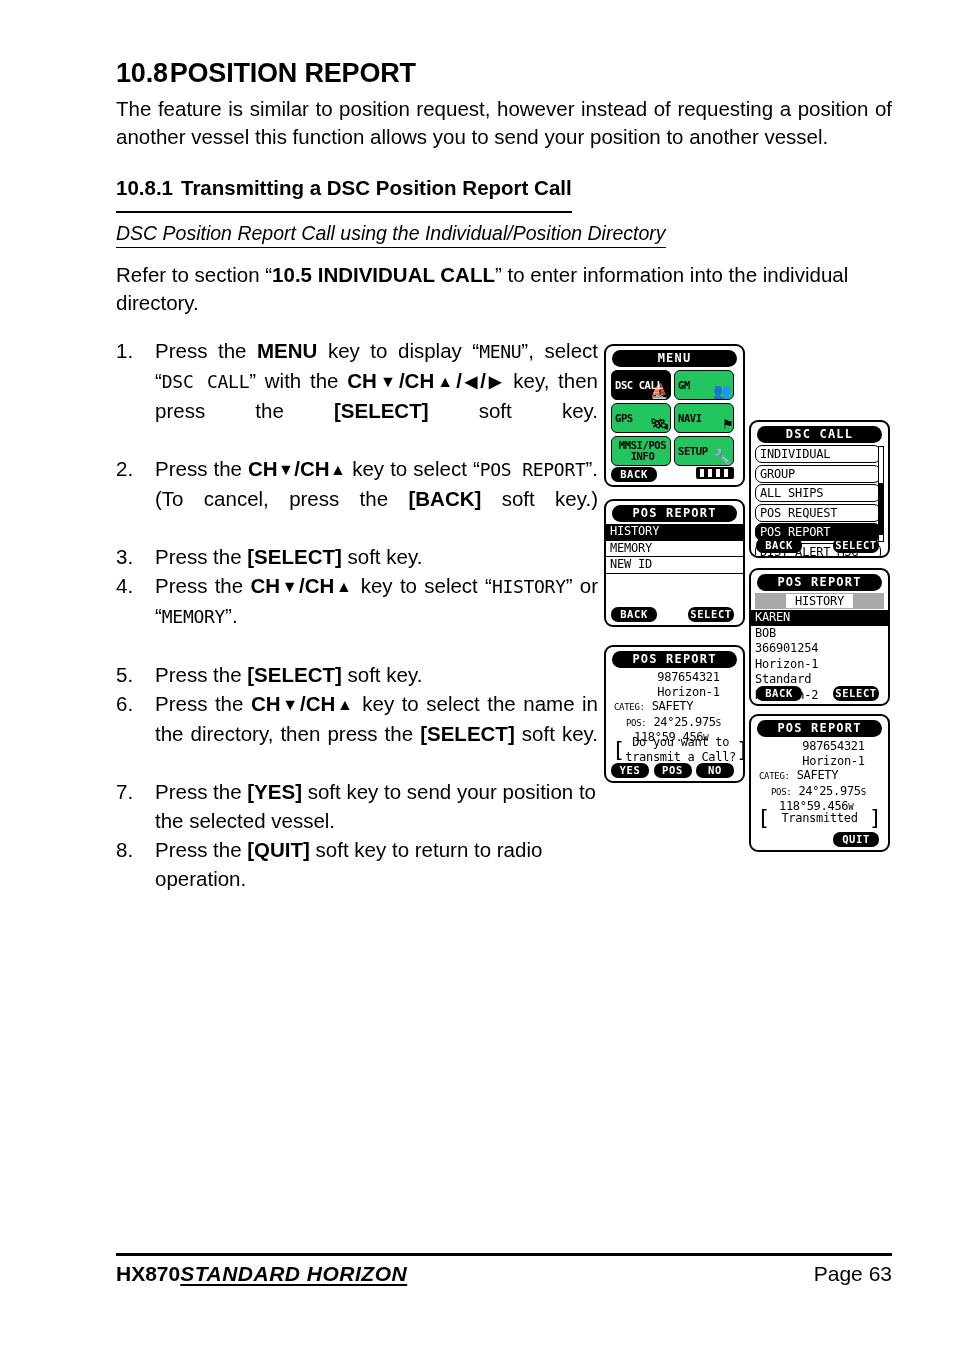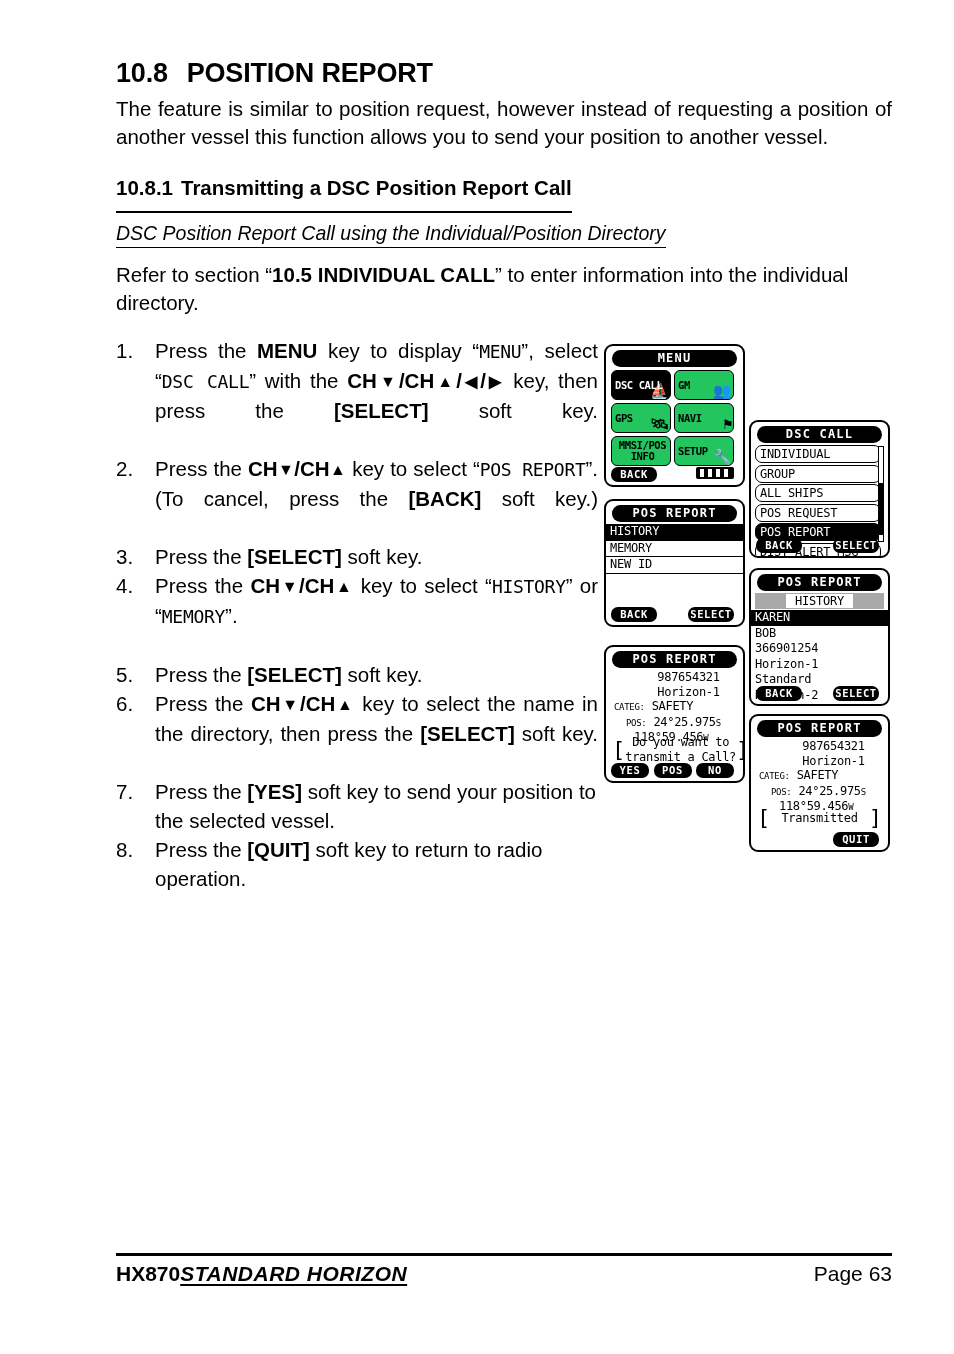--- a/index.html
+++ b/index.html
@@ -19,21 +19,21 @@
   
   .content { position: absolute; left: 116px; top: 58px; width: 776px; }
 
   .h1 {
     font-size: 27px;
     font-weight: bold;
     letter-spacing: -0.2px;
     margin: 0 0 6px 0;
     white-space: pre;
   }
-  .h1 .num { margin-right: 19px; }
+  .h1 .num { margin-right: 2px; }
 
   .intro {
     font-size: 20.5px;
     line-height: 28px;
     text-align: justify;
     margin: 0;
     width: 776px;
   }
 
   .h2 {

